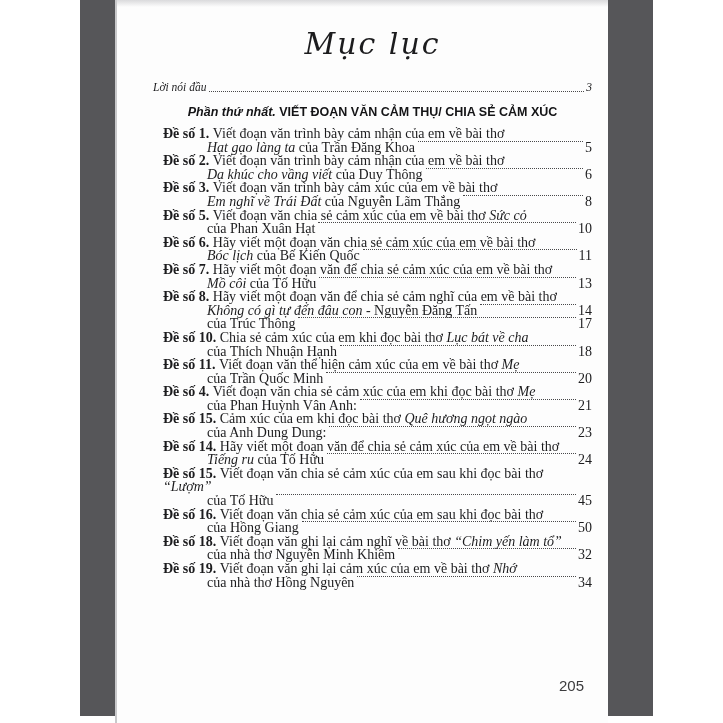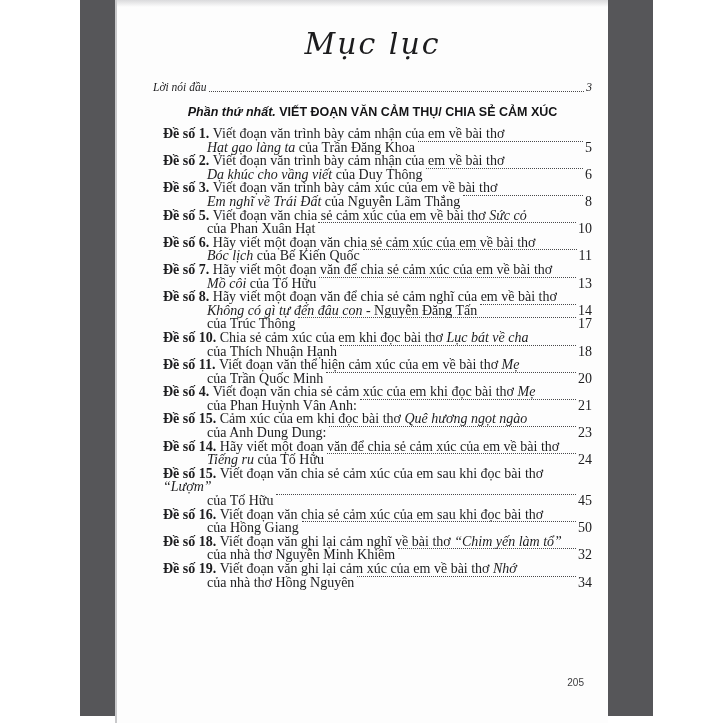--- a/index.html
+++ b/index.html
@@ -46,21 +46,21 @@
   .it{font-style:italic;}
   .dots{
     flex:1;min-width:10px;
     border-bottom:1.5px dotted #48484a;
     margin:0 2px 2px 3px;
   }
   .pg{white-space:nowrap;}
   .folio{
     position:absolute;right:24px;top:677px;
     font-family:"Liberation Sans",sans-serif;
-    font-size:10px;color:#3c3c3e;
+    font-size:15px;color:#3c3c3e;
   }
 </style>
 </head>
 <body>
 
 <div class="side-bar left"></div>
 <div class="side-bar right"></div>
 
 <div class="page">
 

